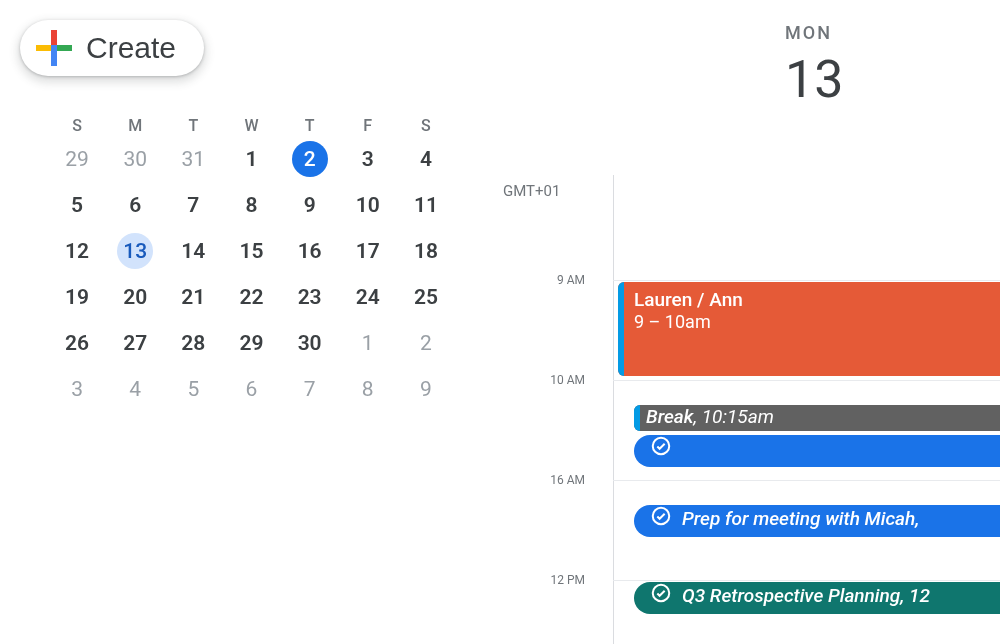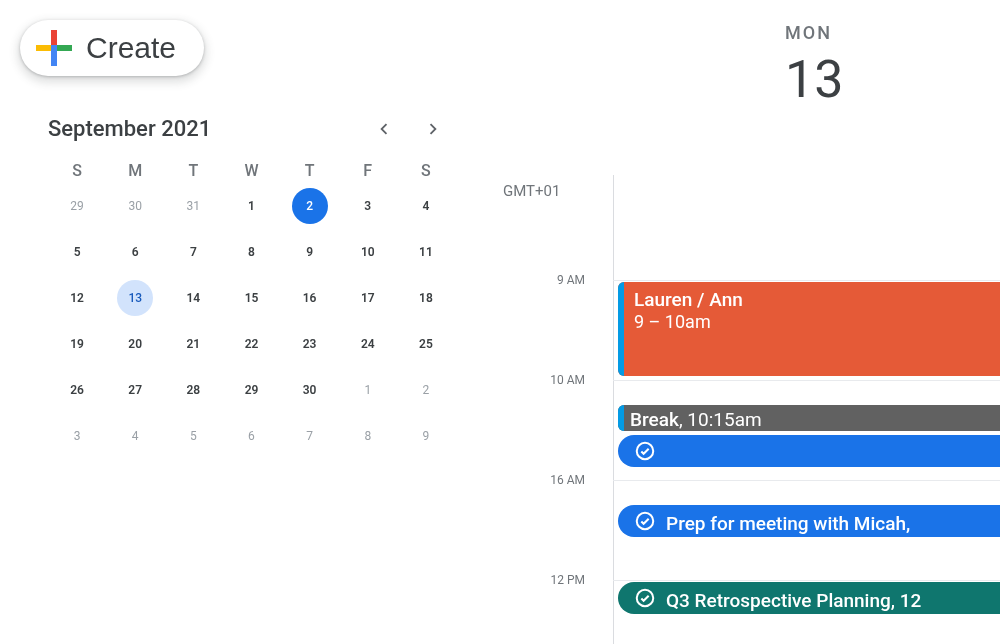--- a/index.html
+++ b/index.html
@@ -94,26 +94,26 @@
       color: #70757a;
       font-weight: 500;
     }
     .days-grid {
       display: grid;
       grid-template-columns: repeat(7, 1fr);
       row-gap: 14px;
     }
     .day-cell {
       text-align: center;
-      font-size: 12px;
+      font-size: 21px;
       position: relative;
       cursor: pointer;
       height: 32px;
       display: flex;
-      align-items: center;
+      align-items: flex-end;
       justify-content: center;
     }
     .day-num {
       width: 36px;
       height: 36px;
       border-radius: 50%;
       display: inline-flex;
       align-items: center;
       justify-content: center;
     }
@@ -208,29 +208,30 @@
       left: 6px;
       right: 0;
       top: 0;
       bottom: 0;
     }
     .event-title { font-size: 19px; font-weight: 500; }
     .event-time { font-size: 18px; font-weight: 400; }
 
     .chip {
       position: absolute;
-      left: 5px;
+      left: 21px;
       right: 0;
       height: 32px;
       border-radius: 6px 0 0 6px;
       overflow: hidden;
       color: #fff;
       display: flex;
-      align-items: flex-end;
+      align-items: flex-start;
       cursor: pointer;
+      font-style: italic;
     }
     .chip-bar {
       position: absolute;
       left: 0;
       top: 0;
       bottom: 0;
       width: 6px;
     }
     .chip-inner {
       display: flex;
@@ -260,35 +261,20 @@
       <span class="plus-icon">
         <span class="v1"></span>
         <span class="h1"></span>
         <span class="h2"></span>
         <span class="v2"></span>
       </span>
       <span class="create-label">Create</span>
     </button>
 
     <div class="mini-cal">
-      <div class="mini-cal-header">
-        <span class="mini-cal-title">September 2021</span>
-        <div class="mini-cal-nav">
-          <span class="chevron">
-            <svg viewBox="0 0 24 24" width="22" height="22">
-                <path d="M15.41 7.41 14 6l-6 6 6 6 1.41-1.41L10.83 12z"></path>
-              </svg>
-          </span>
-          <span class="chevron">
-            <svg viewBox="0 0 24 24" width="22" height="22">
-                <path d="M8.59 16.59 10 18l6-6-6-6-1.41 1.41L13.17 12z"></path>
-              </svg>
-          </span>
-        </div>
-      </div>
       <div class="week-header" id="week-header">
           <span>S</span>
           <span>M</span>
           <span>T</span>
           <span>W</span>
           <span>T</span>
           <span>F</span>
           <span>S</span>
         </div>
       <div class="days-grid" id="days-grid">

